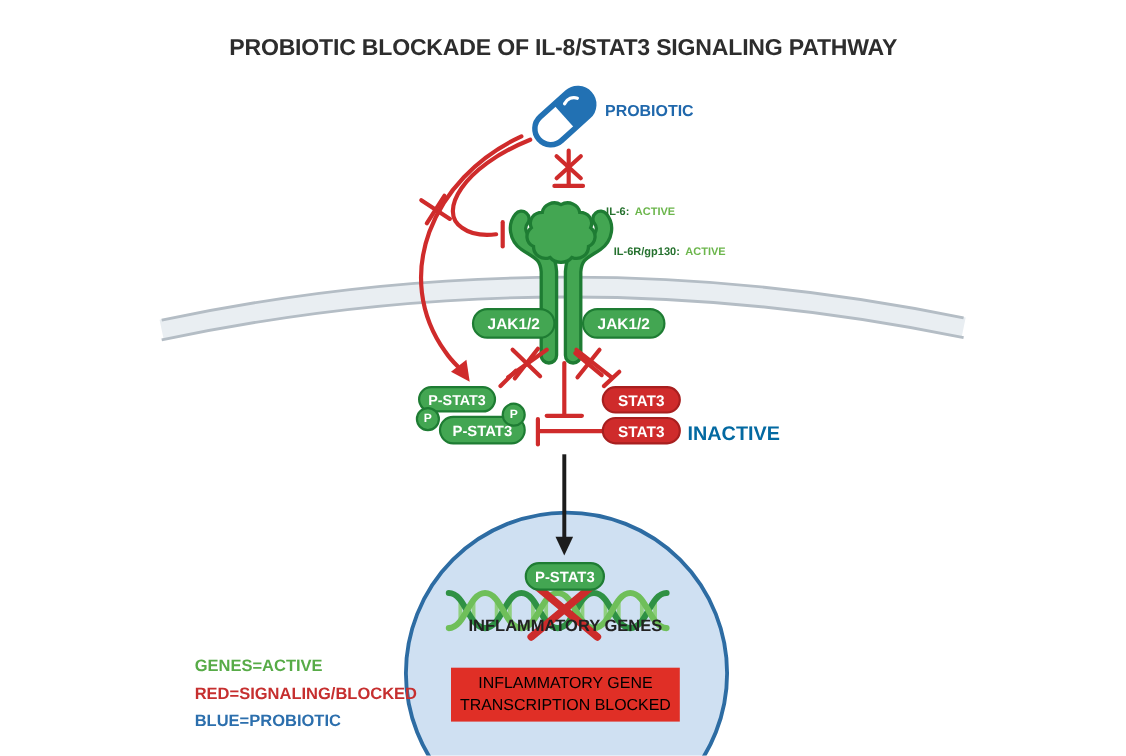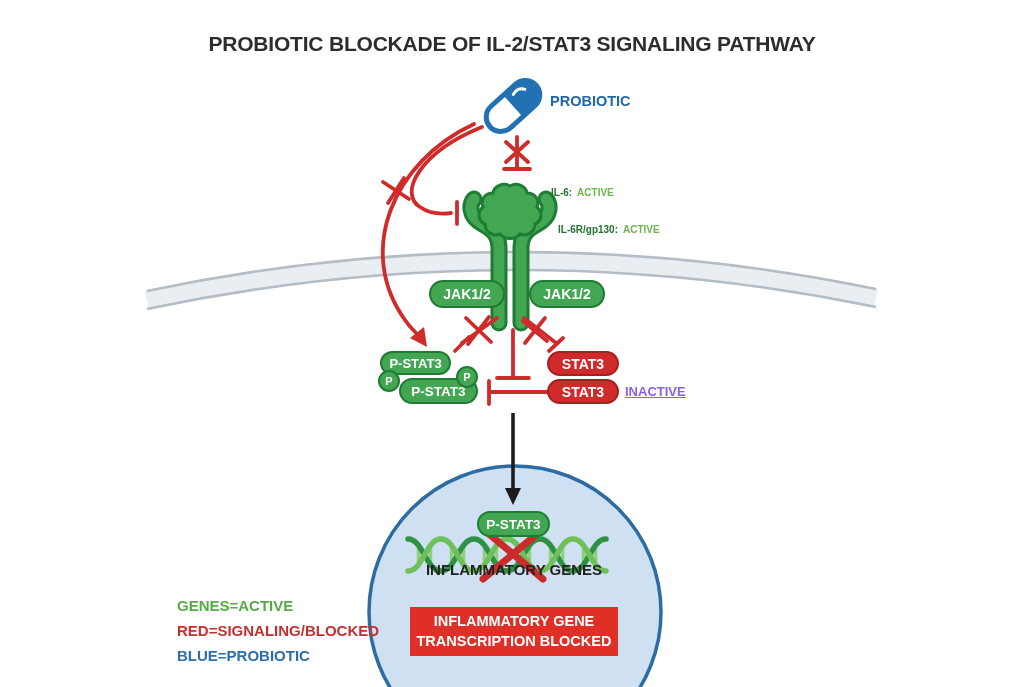--- a/index.html
+++ b/index.html
@@ -4,31 +4,31 @@
 <style>
   html,body{margin:0;padding:0;background:#fff;}
   #stage{position:relative;width:1024px;height:687px;overflow:hidden;background:#fff;
          font-family:"Liberation Sans",sans-serif;}
   #art{position:absolute;left:0;top:0;z-index:1;}
   .lbl{position:absolute;z-index:3;font-weight:bold;white-space:nowrap;}
   .title{left:0;top:32px;width:1024px;text-align:center;font-size:21px;letter-spacing:-0.2px;color:#2d2d2d;}
   .blue-t{color:#2068ac;font-size:14.5px;}
   .dgreen-t{color:#25712e;font-size:10px;}
   .lgreen-t{color:#6cb64c;margin-left:5px;}
-  .red-t{color:#8b5cf6;font-size:13px;text-decoration:underline;}
+  .red-t{color:#0369a1;font-size:18px;}
   .black-t{color:#222;font-size:15px;}
   .pill{position:absolute;z-index:3;display:flex;align-items:center;justify-content:center;
         color:#fff;font-weight:bold;border-radius:15px;box-sizing:border-box;}
   .pill.green{background:#43a652;border:2.5px solid #1e7c33;}
   .pill.red{background:#cf2b2b;border:2.5px solid #a81f1f;}
   .pcirc{position:absolute;z-index:4;width:22px;height:22px;border-radius:50%;background:#43a652;
          border:2.5px solid #1e7c33;color:#fff;font-weight:bold;font-size:11px;box-sizing:border-box;
          display:flex;align-items:center;justify-content:center;}
   .banner{position:absolute;z-index:3;left:410px;top:607px;width:208px;height:49px;background:#e02f26;
-          color:#ffffff;font-weight:bold;font-size:14.5px;display:flex;flex-direction:column;
+          color:#000000;font-weight:normal;font-size:14.5px;display:flex;flex-direction:column;
           align-items:center;justify-content:center;text-align:center;line-height:1.35;}
   .legend{position:absolute;z-index:3;left:177px;top:593px;font-size:15px;font-weight:bold;line-height:25px;}
   .leg-green{color:#57ab47;}
   .leg-red{color:#c62f2f;}
   .leg-blue{color:#2c6fad;}
 </style>
 </head>
 <body>
 
 <div id="stage">
@@ -127,21 +127,21 @@
       <path d="M 483 529 L 543 579"></path>
       <path d="M 543 529 L 483 579"></path>
     </g>
 
     <g>
       <path d="M 513 413 L 513 491" stroke="#1c1c1c" stroke-width="3.6" fill="none"></path>
       <polygon points="513,505 505,488 521,488" fill="#1c1c1c"></polygon>
     </g>
   </svg>
 
-  <div class="lbl title">PROBIOTIC BLOCKADE OF IL-2/STAT3 SIGNALING PATHWAY</div>
+  <div class="lbl title">PROBIOTIC BLOCKADE OF IL-8/STAT3 SIGNALING PATHWAY</div>
 
   <div class="lbl blue-t" style="left:550px;top:93px;">PROBIOTIC</div>
 
   <div class="lbl dgreen-t" style="left:551px;top:187px;">
     <span>IL-6:</span><span class="lgreen-t">ACTIVE</span>
   </div>
 
   <div class="lbl dgreen-t" style="left:558px;top:224px;">
     <span>IL-6R/gp130:</span><span class="lgreen-t">ACTIVE</span>
   </div>

